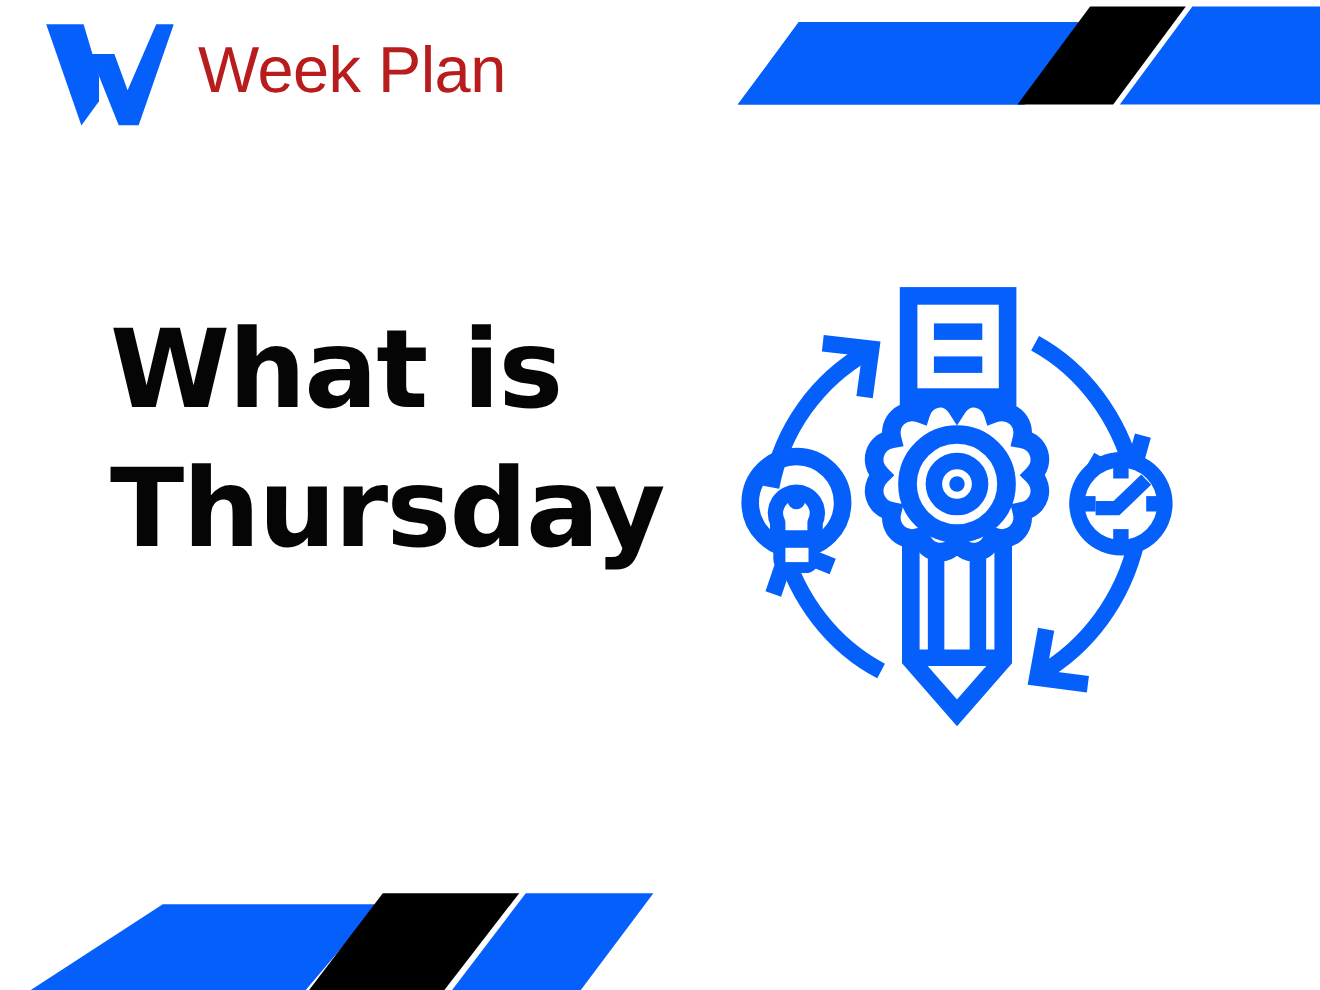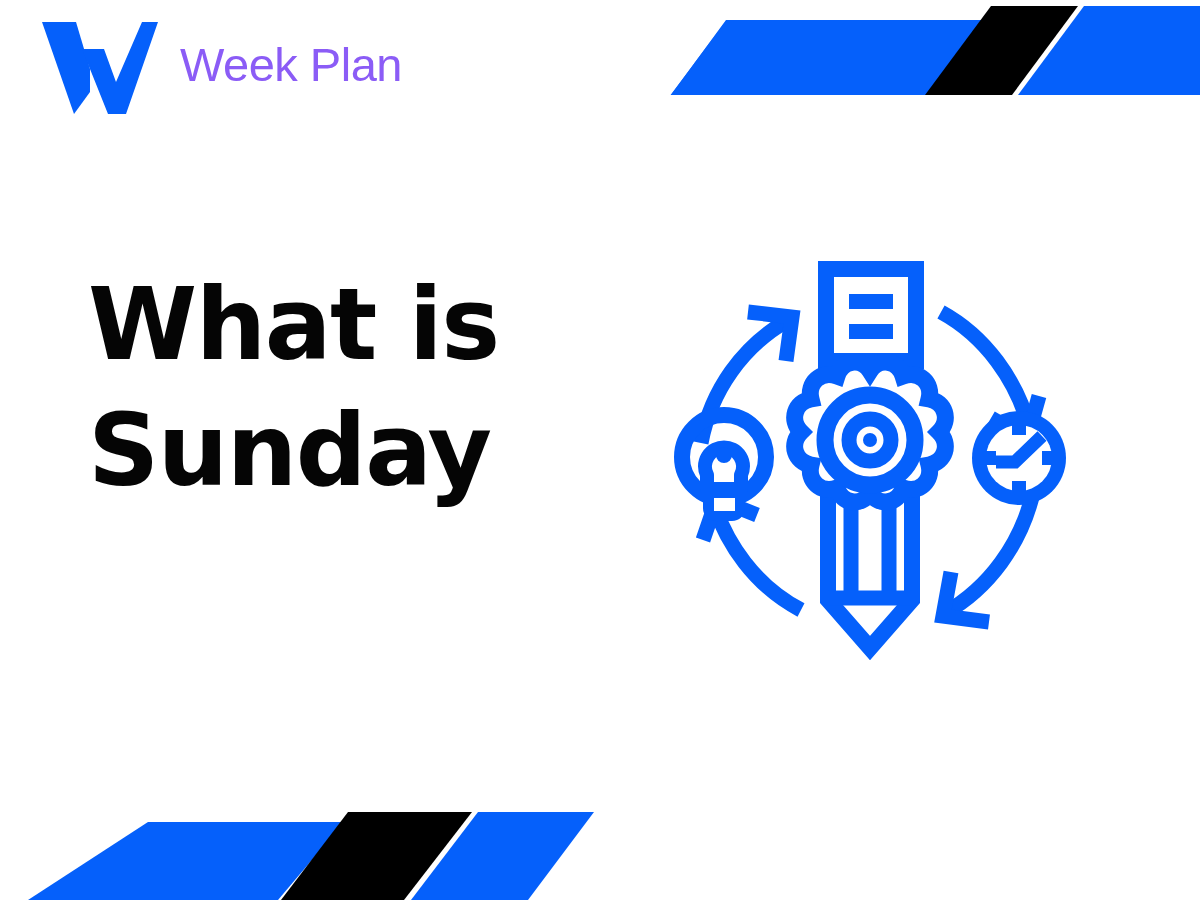--- a/index.html
+++ b/index.html
@@ -14,45 +14,45 @@
   .canvas{position:relative;width:1200px;height:900px;background:#ffffff;overflow:hidden;}
 
   
   .brand{
     position:absolute;left:30px;top:14px;
     display:flex;align-items:center;gap:22px;
   }
   .brand-mark{width:128px;height:100px;flex:0 0 auto;display:block;}
   .brand-name{
     font-family:"Liberation Sans", sans-serif;
-    font-size:47px;
+    font-size:59px;
     font-weight:400;
     letter-spacing:-0.5px;
-    color:#8b5cf6;
+    color:#b91c1c;
     line-height:1;
     white-space:nowrap;
   }
 
   
   .stripes{position:absolute;display:block;}
   .stripes-top{right:0px;top:0px;}
   .stripes-bottom{left:0px;bottom:0px;}
 
   
   .headline{
     position:absolute;
     left:88px;top:262px;
     width:540px;
     font-family:"DejaVu Sans", sans-serif;
     font-size:99px;
     font-weight:700;
     line-height:1.27;
     letter-spacing:-1.5px;
     color:#050505;
-    margin:0;
+    margin:12px;
   }
   .headline .ln{display:block;}
 
   
   .illustration{
     position:absolute;
     left:655px;top:250px;
     width:430px;height:430px;
   }
   .illustration svg{display:block;width:100%;height:100%;}
@@ -86,21 +86,21 @@
 
       <polygon points="12,8 46,8 60,55 60,78 44,100" fill="#0560FB"></polygon>
 
       <polygon points="52,35 74,35 86,68 112,8 128,8 96,100 78,100" fill="#0560FB"></polygon>
     </svg>
     <div class="brand-name">Week Plan</div>
   </div>
 
   <h1 class="headline">
     <span class="ln">What is</span>
-    <span class="ln">Sunday</span>
+    <span class="ln">Thursday</span>
   </h1>
 
   <div class="illustration">
     <svg viewBox="0 0 430 430" aria-hidden="true">
       <g fill="none" stroke="#0560FB">
 
         <g>
           <path d="M46 193 C 56 140, 88 96, 133 70" stroke-width="15" stroke-linecap="butt" fill="none"></path>
           <polyline points="93,62 137,67 131,111" stroke-width="15" stroke-linejoin="miter" stroke-linecap="butt" fill="none"></polyline>
         </g>

